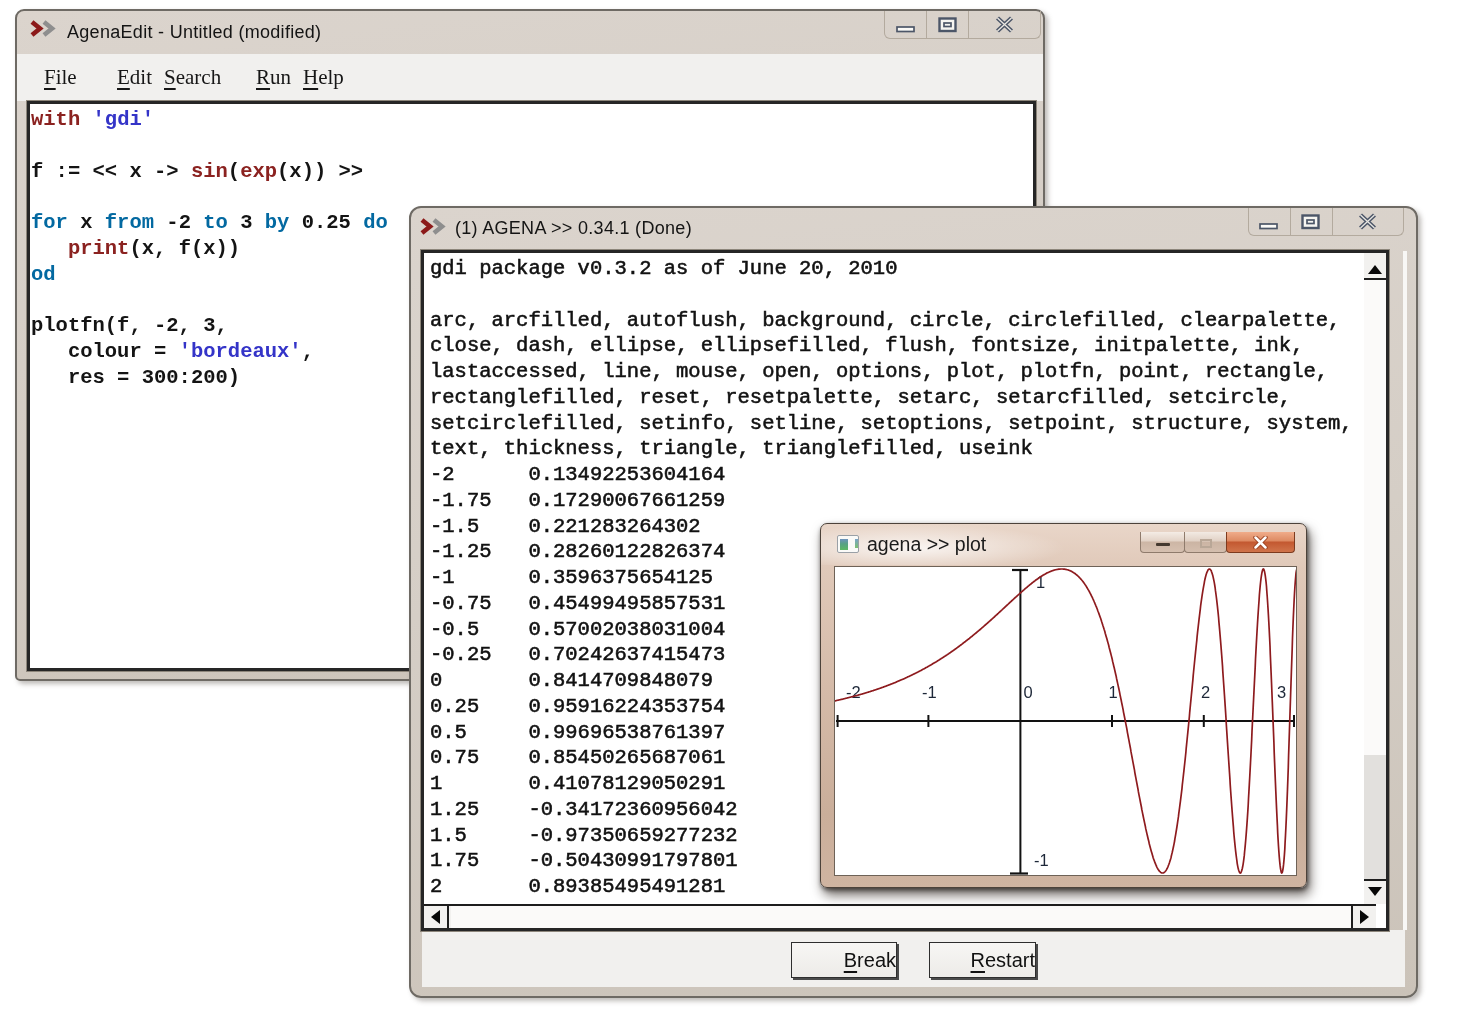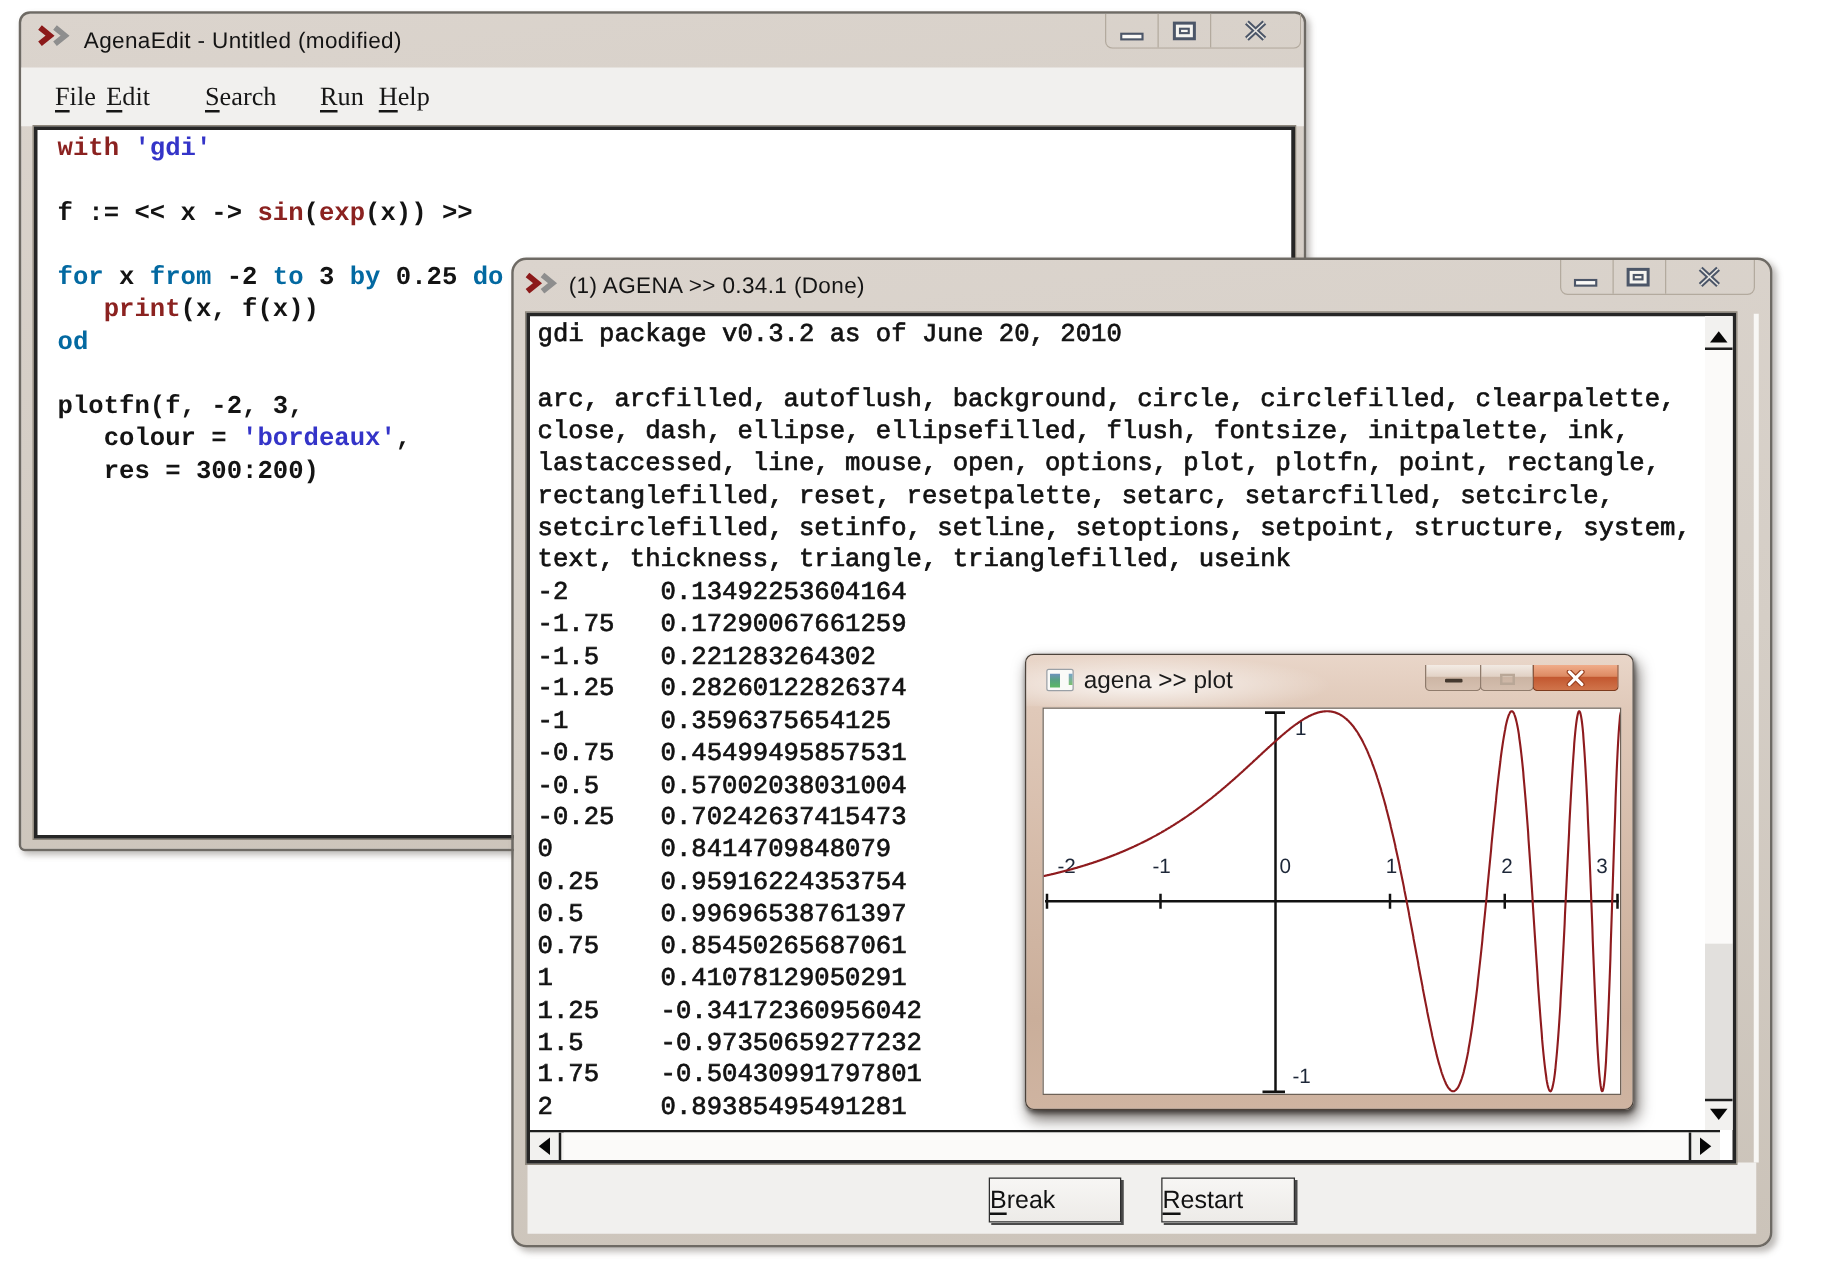--- a/index.html
+++ b/index.html
@@ -21,21 +21,21 @@
 .menubar{position:absolute;background:#f1f0ee;font-family:Liberation Serif, serif;}
 .mitem{position:absolute;font-size:21px;color:#161616;}
 .mitem .u{text-decoration:underline;text-underline-offset:4px;text-decoration-thickness:2px;}
 
 .kw{color:#0369a1;font-weight:bold;}
 .fn{color:#8b2220;font-weight:bold;}
 .st{color:#3434c8;font-weight:bold;}
 .df{color:#141414;font-weight:bold;}
 
 .sb{position:absolute;}
-.tkbtn{position:absolute;background:linear-gradient(180deg,#f7f6f4,#edebe8);border:1px solid #2e2e2e;box-shadow:2px 2px 0 rgba(45,45,45,0.85);font-size:20px;color:#111;display:flex;align-items:center;justify-content:flex-start;}
+.tkbtn{position:absolute;background:linear-gradient(180deg,#f7f6f4,#edebe8);border:1px solid #2e2e2e;box-shadow:2px 2px 0 rgba(45,45,45,0.85);font-size:20px;color:#111;display:flex;align-items:center;justify-content:flex-end;}
 .tkbtn .u{text-decoration:underline;text-underline-offset:3.5px;text-decoration-thickness:1.8px;}
 </style>
 </head>
 <body>
 
 <div class="win cwin" id="win1" style="left:15px;top:9px;width:1030px;height:672px;box-shadow:3px 3px 5px rgba(110,105,98,0.45);">
   <div class="cicon" id="icon1" style="left:13px;top:9px;">
     <svg width="30" height="17" viewBox="0 0 30 17">
         <path d="M2 2 L10 8.5 L2 15" fill="none" stroke="#8c1a1a" stroke-width="4.6"></path>
         <path d="M14 2 L22 8.5 L14 15" fill="none" stroke="#8e8e8e" stroke-width="4.6"></path>
@@ -58,27 +58,27 @@
     <div class="sep"></div>
     <div class="capbtn" style="flex:1.72;">
         <svg width="19" height="17" viewBox="0 0 19 17">
           <path d="M2.5 2 L16.5 15 M16.5 2 L2.5 15" fill="none" stroke="#4c5668" stroke-width="4.4"></path>
           <path d="M2.5 2 L16.5 15 M16.5 2 L2.5 15" fill="none" stroke="#e9e7e2" stroke-width="1.3"></path>
         </svg>
       </div>
   </div>
   <div class="menubar" style="left:0px;top:43px;width:1026px;height:47px;">
     <div class="mitem" style="left:27px;top:11px;"><span class="u">F</span>ile</div>
-    <div class="mitem" style="left:68px;top:11px;"><span class="u">E</span>dit</div>
+    <div class="mitem" style="left:100px;top:11px;"><span class="u">E</span>dit</div>
     <div class="mitem" style="left:147px;top:11px;"><span class="u">S</span>earch</div>
     <div class="mitem" style="left:239px;top:11px;"><span class="u">R</span>un</div>
     <div class="mitem" style="left:286px;top:11px;"><span class="u">H</span>elp</div>
   </div>
   <div class="sunken abs" style="left:10px;top:90px;width:1009px;height:570px;">
-    <pre id="code" style="font-size:20.5px;line-height:25.75px;padding:3px 0 0 16px;"><span class="fn">with</span><span class="df"> </span><span class="st">'gdi'</span><span class="df">
+    <pre id="code" style="font-size:20.5px;line-height:25.75px;padding:3px 0 0 1px;"><span class="fn">with</span><span class="df"> </span><span class="st">'gdi'</span><span class="df">
 
 f := &lt;&lt; x -&gt; </span><span class="fn">sin</span><span class="df">(</span><span class="fn">exp</span><span class="df">(x)) &gt;&gt;
 
 </span><span class="kw">for</span><span class="df"> x </span><span class="kw">from</span><span class="df"> -2 </span><span class="kw">to</span><span class="df"> 3 </span><span class="kw">by</span><span class="df"> 0.25 </span><span class="kw">do</span><span class="df">
    </span><span class="fn">print</span><span class="df">(x, f(x))</span>
 <span class="kw">od</span><span class="df">
 
 plotfn(f, -2, 3,
    colour = </span><span class="st">'bordeaux'</span><span class="df">,
    res = 300:200)</span></pre>

